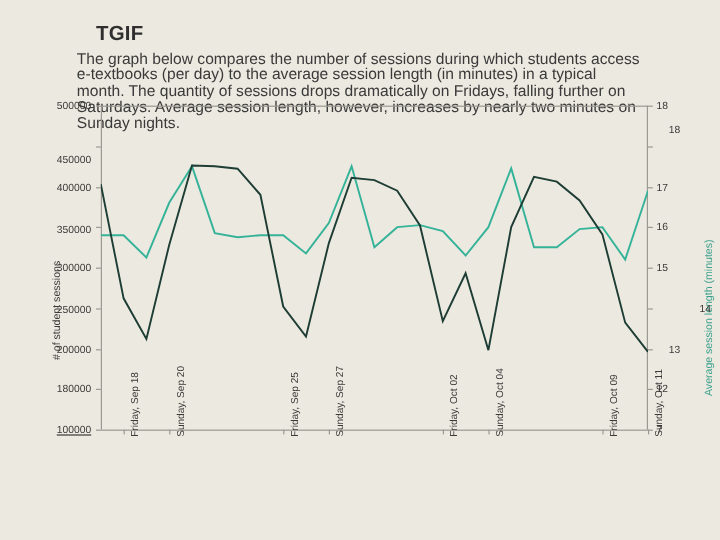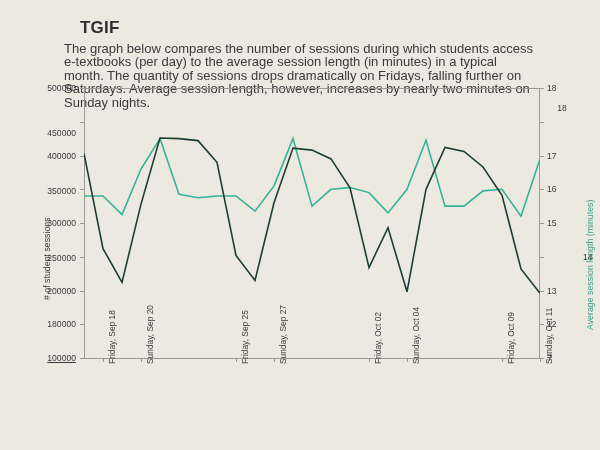--- a/index.html
+++ b/index.html
@@ -150,21 +150,21 @@
       <div class="ytick" style="left: 32px; top: 128px;">450000</div>
       <div class="tickmark" style="left: 80px; top: 121.75px;"></div>
       <div class="ytick" style="left: 32px; top: 83px;">500000</div>
       <div class="tickmark" style="left: 80px; top: 88px;"></div>
     </div>
   <div id="y2tick-container">
       <div class="ytick-right" style="left: 547px; top: 353px;">7</div>
       <div class="tickmark" style="left: 540px; top: 358px;"></div>
       <div class="ytick-right" style="left: 547px; top: 319.25px;">12</div>
       <div class="tickmark" style="left: 540px; top: 324.25px;"></div>
-      <div class="ytick-right" style="left: 547px; top: 285.5px;">13</div>
+      <div class="ytick-right" style="left: 547px; top: 285.5px; text-align: center;">13</div>
       <div class="tickmark" style="left: 540px; top: 290.5px;"></div>
       <div class="ytick-right" style="left: 547px; top: 251.75px; margin-left: 36px;">14</div>
       <div class="tickmark" style="left: 540px; top: 256.75px;"></div>
       <div class="ytick-right" style="left: 547px; top: 218px;">15</div>
       <div class="tickmark" style="left: 540px; top: 223px;"></div>
       <div class="ytick-right" style="left: 547px; top: 184.25px;">16</div>
       <div class="tickmark" style="left: 540px; top: 189.25px;"></div>
       <div class="ytick-right" style="left: 547px; top: 150.5px;">17</div>
       <div class="tickmark" style="left: 540px; top: 155.5px;"></div>
       <div class="ytick-right" style="left: 547px; top: 103px; text-align: center;">18</div>

